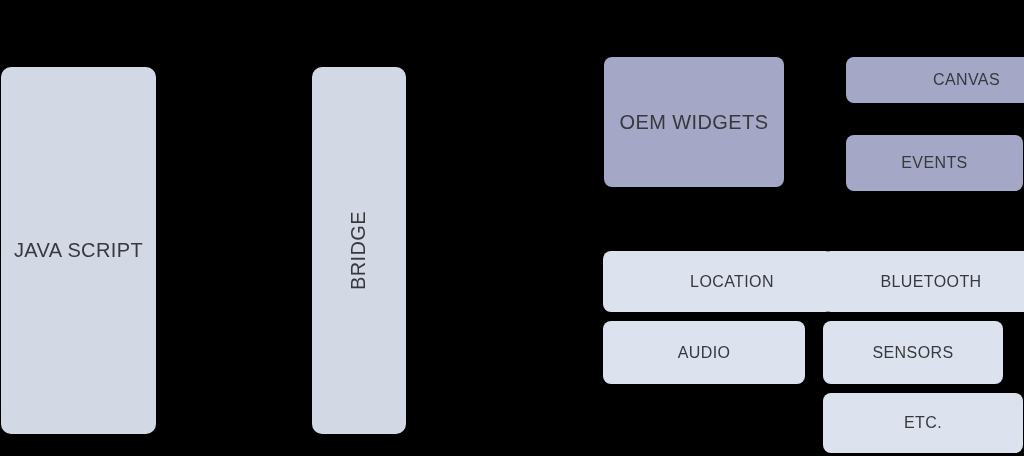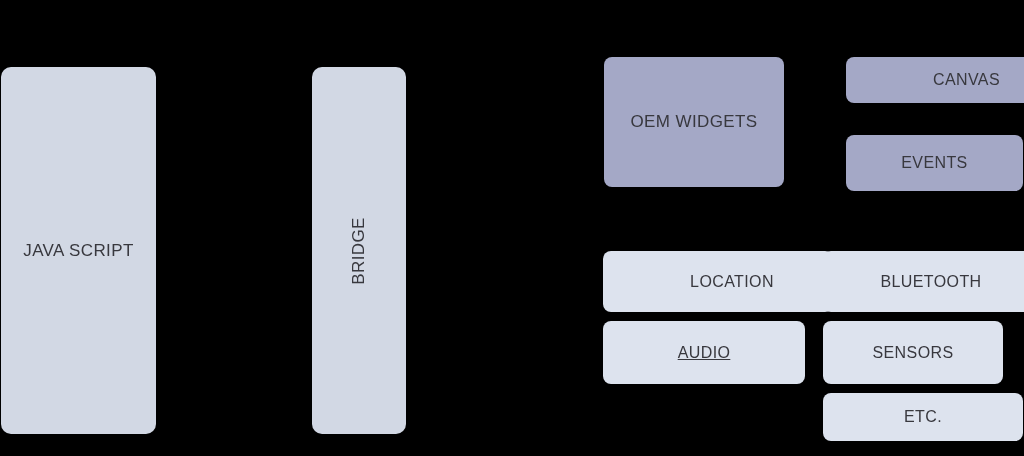--- a/index.html
+++ b/index.html
@@ -21,42 +21,42 @@
     align-items: center;
     justify-content: center;
     color: var(--text, #38383e);
     letter-spacing: 0.4px;
     text-align: center;
   }
   .panel-light  { background: var(--panel_light,  #d2d8e4); border-radius: 10px; }
   .panel-purple { background: var(--panel_purple, #a4a8c6); border-radius: 8px;  }
   .panel-pale   { background: var(--panel_pale,   #dde3ee); border-radius: 8px;  }
 
-  .big-label   { font-size: 17px; }
+  .big-label   { font-size: 20px; }
   .small-label { font-size: 16px; }
 
   
   .js-box     { left: 1px;   top: 67px;  width: 155px; height: 367px; }
   
   .bridge-box { left: 312px; top: 67px;  width: 94px;  height: 367px; }
   .bridge-box .vertical-text {
     transform: rotate(-90deg);
     white-space: nowrap;
   }
   
   .oem-box    { left: 604px; top: 57px;  width: 180px; height: 130px; }
   .canvas-box { left: 846px; top: 57px;  width: 177px; height: 46px; padding-left: 32px;  }
   .events-box { left: 846px; top: 135px; width: 177px; height: 56px; text-align: right;  }
   
   .location-box  { left: 603px; top: 251px; width: 202px; height: 61px; padding-left: 28px; }
-  .audio-box     { left: 603px; top: 321px; width: 202px; height: 63px; text-decoration: underline; }
+  .audio-box     { left: 603px; top: 321px; width: 202px; height: 63px; }
   .camera-box    { left: 603px; top: 393px; width: 202px; height: 60px; }
   .bluetooth-box { left: 823px; top: 251px; width: 200px; height: 61px; padding-left: 8px; }
   .sensors-box   { left: 823px; top: 321px; width: 180px; height: 63px; }
-  .etc-box       { left: 823px; top: 393px; width: 200px; height: 48px; }
+  .etc-box       { left: 823px; top: 393px; width: 200px; height: 60px; }
 </style>
 </head>
 <body>
 
 <div class="stage">
 
   <div class="node panel-light big-label js-box">
     <span>JAVA SCRIPT</span>
   </div>
 

